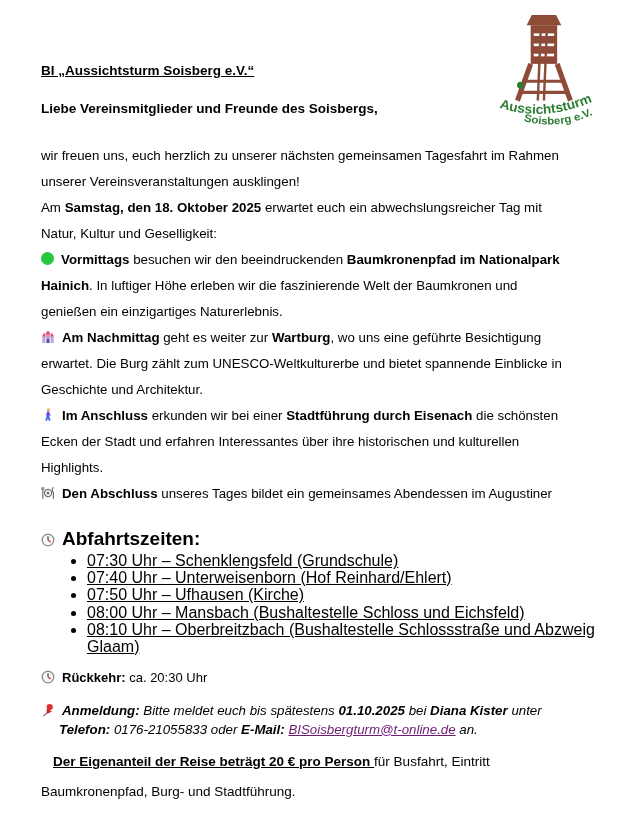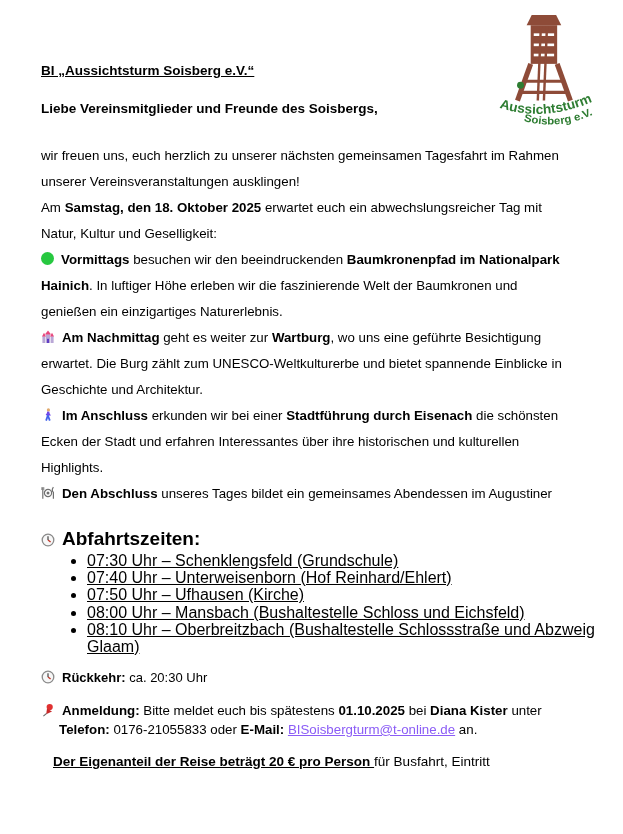--- a/index.html
+++ b/index.html
@@ -14,31 +14,31 @@
   
   .body-col{position:absolute;left:41px;top:62px;width:566px;}
   .title{
     font-size:13.5px;font-weight:bold;text-decoration:underline;
     line-height:17px;margin:0 0 21px 0;
   }
   .greeting{font-size:13.5px;line-height:17px;margin:0 0 26px 0;font-weight:bold;}
   .para{font-size:13.3px;line-height:26px;margin:0;}
   .b{font-weight:bold;}
   .u{text-decoration:underline;}
-  a.email-link{color:#8b5cf6;text-decoration:underline;cursor:pointer;}
+  a.email-link{color:#701a75;text-decoration:underline;cursor:pointer;}
   
   .icon{display:inline-block;width:14px;height:14px;margin-right:7px;vertical-align:-2px;}
   .dot-icon{width:13px;height:13px;border-radius:50%;background:#27c840;vertical-align:-1px;}
   
   .dep-header{font-size:19px;line-height:20px;margin:22px 0 0 0;}
   .dep-list{margin:3px 0 0 0;padding:0 0 0 46px;list-style:disc;}
   .dep-list li{font-size:16px;line-height:17.2px;text-decoration:underline;}
   
   .return-line{font-size:13px;line-height:18px;margin:14px 0 0 0;}
-  .reg-block{margin:15px 0 0 0;}
+  .reg-block{margin:15px 0 0 0;font-style:italic;}
   .reg-line{font-size:13.3px;line-height:18.5px;}
   .reg-line2{padding-left:18px;}
   
   .cost-block{margin:14px 0 0 0;}
   .cost-line{font-size:13.5px;line-height:18px;}
 </style>
 </head>
 <body>
 
 <div class="page">
@@ -134,16 +134,17 @@
       <p class="reg-line" style="margin:0"><span class="icon"><svg viewBox="0 0 14 14" width="14" height="14">
           <circle cx="8.7" cy="4" r="3.1" fill="#e03131"></circle>
           <polygon points="6,5.6 11,8.4 5.2,11.2" fill="#c92a2a"></polygon>
           <line x1="5.6" y1="10.4" x2="2.4" y2="13.2" stroke="#666666" stroke-width="1.1"></line>
         </svg></span><span><span class="b">Anmeldung:</span><span> Bitte meldet euch bis spätestens </span><span class="b">01.10.2025</span><span> bei </span><span class="b">Diana Kister</span><span> unter</span></span></p>
       <p class="reg-line reg-line2" style="margin:0"><span class="b">Telefon:</span><span> 0176-21055833 oder </span><span class="b">E-Mail:</span><span> </span><a class="email-link" href="#">BISoisbergturm@t-online.de</a><span> an.</span></p>
     </div>
 
     <div class="cost-block">
       <p class="cost-line" style="margin:12px"><span class="b u">Der Eigenanteil der Reise beträgt 20 € pro Person </span><span>für Busfahrt, Eintritt</span></p>
+      <p class="cost-line" style="margin:0"><span>Baumkronenpfad, Burg- und Stadtführung.</span></p>
     </div>
 
   </div>
 </div>
 
 </body></html>

